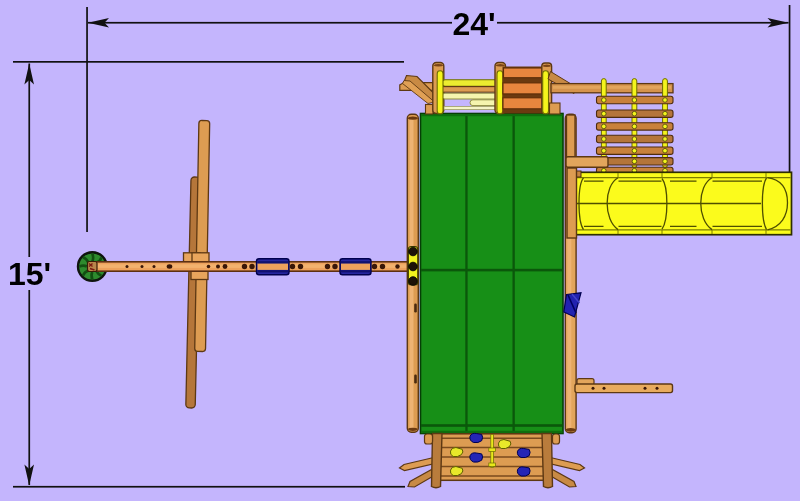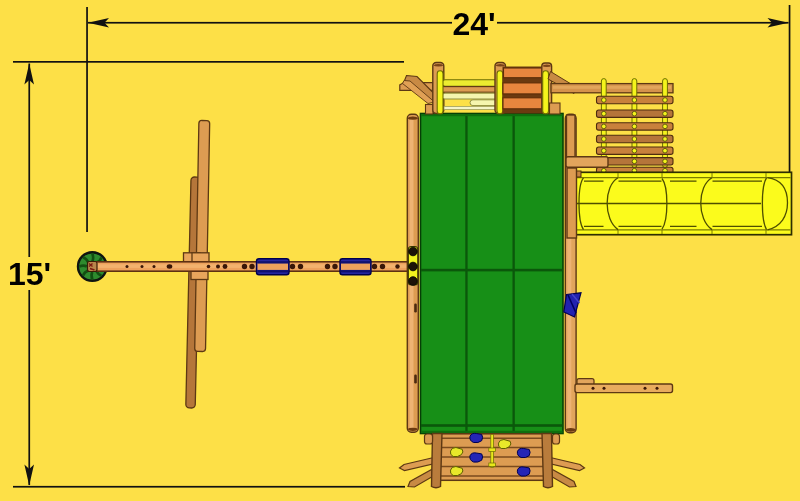--- a/index.html
+++ b/index.html
@@ -1,16 +1,16 @@
 <!DOCTYPE html>
 <html><head>
 <meta charset="utf-8">
 <style>
   html,body{margin:0;padding:0;background:#ffffff;}
-  #canvas{position:relative;width:800px;height:501px;background:#fde047;overflow:hidden;
+  #canvas{position:relative;width:800px;height:501px;background:#c4b5fd;overflow:hidden;
     font-family:"Liberation Sans", sans-serif;}
 </style>
 </head>
 <body>
 <div id="canvas">
 <svg width="800" height="501" viewBox="0 0 800 501" xmlns="http://www.w3.org/2000/svg">
 <defs>
 <g id="holdB">
           <path d="M0,2.7 Q1.8,-0.9 6.3,0 L11.7,0.9 Q13.5,3.6 11.7,7.2 Q8.1,9.9 3.6,9 Q-0.9,7.2 0,2.7 Z" fill="#2525b5" stroke="#000050" stroke-width="1"></path>
         </g>

